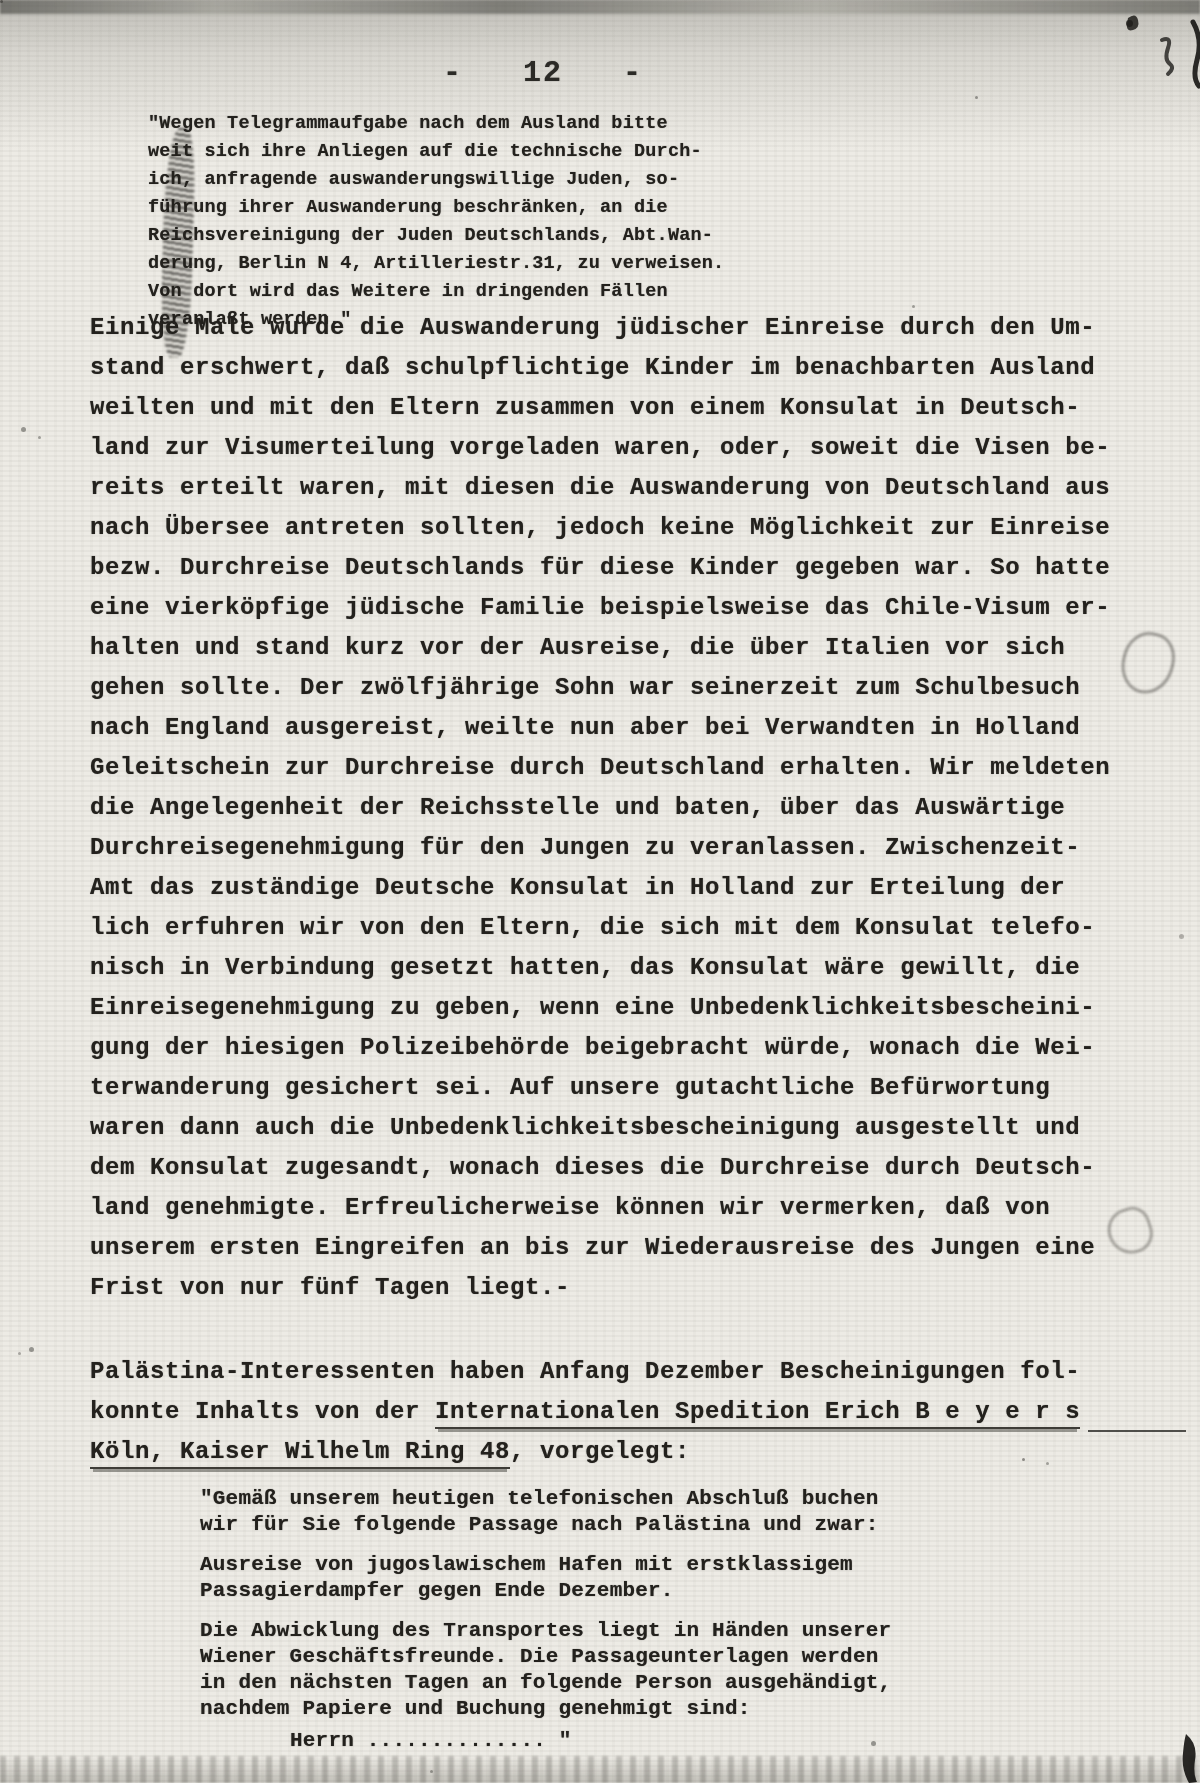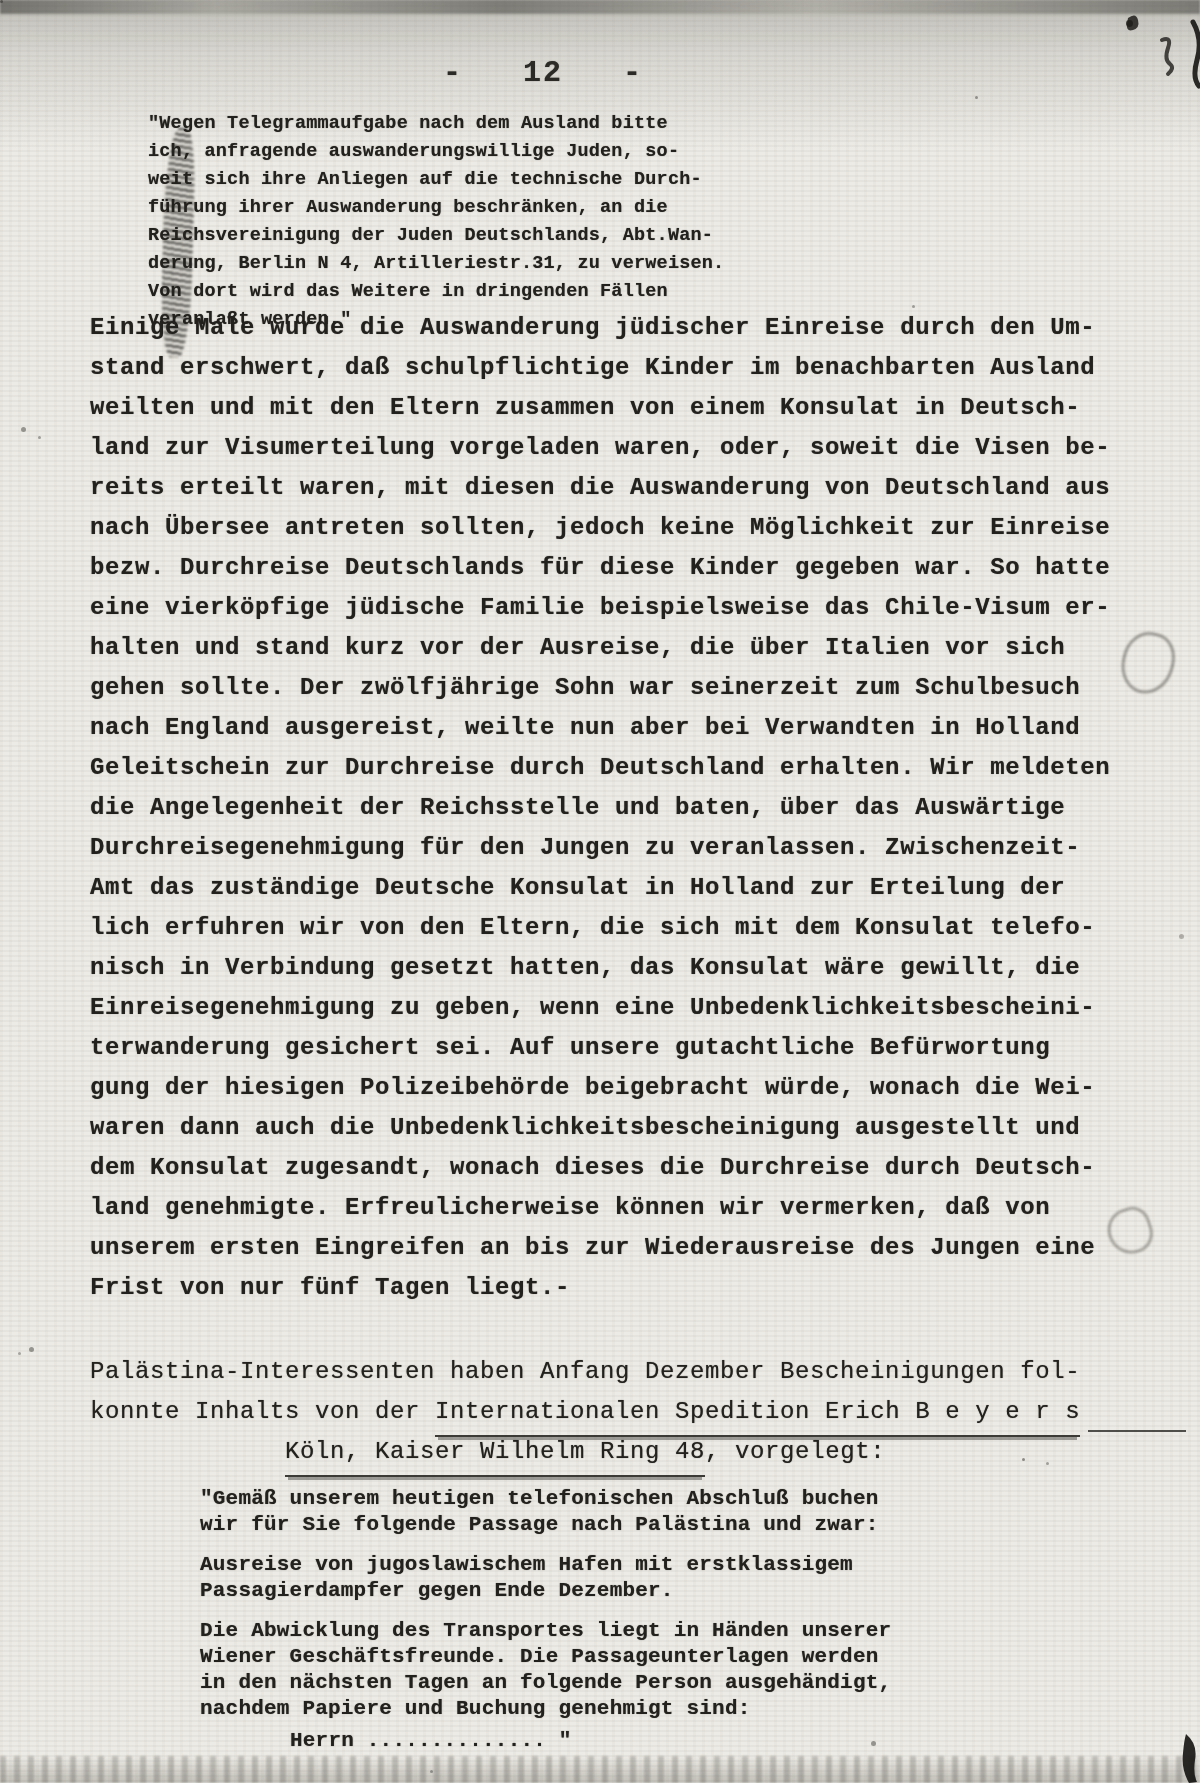--- a/index.html
+++ b/index.html
@@ -77,34 +77,33 @@
   }
   #quote1 {
     left:148px; top:110px; font-size:18.5px; line-height:28px; font-weight:bold;
     letter-spacing:0.2px;
   }
   #para1 {
     left:90px; top:308px; font-size:24px; line-height:40px; font-weight:bold;
     letter-spacing:0.6px;
   }
   #para2 {
-    left:90px; top:1352px; font-size:24px; line-height:40px; font-weight:normal;
+    left:90px; top:1352px; font-size:24px; line-height:40px; font-weight:bold;
     letter-spacing:0.6px;
-    text-align:center;
   }
   #quote2 {
     left:200px; top:1486px; font-size:21px; line-height:26px; font-weight:bold;
     letter-spacing:0.2px;
   }
   #quote2 .qpara { margin-bottom:14px; }
   #quote2 .sig { margin-top:6px; padding-left:90px; }
   .u {
     border-bottom:2.5px solid rgba(30,29,25,0.85);
     box-shadow:0 6px 0 -3px rgba(30,29,25,0.40);
-    padding-bottom:10px;
+    padding-bottom:2px;
   }
   .underline-ext {
     position:absolute; left:1088px; top:1430px; width:98px; height:0;
     border-bottom:2.5px solid rgba(30,29,25,0.75);
     box-shadow:0 6px 0 -3px rgba(30,29,25,0.35);
   }
 </style>
 </head>
 <body>
 
@@ -124,22 +123,22 @@
   </svg>
 
   <svg class="ink-svg" style="left:1176px; top:1732px;" width="24" height="51" viewBox="0 0 24 51">
     <path d="M10 2 q12 10 9 26 q-2 14 2 22 l-8 1 q-8 -14 -6 -30 q1 -12 3 -19 z" fill="rgba(20,19,17,0.9)"></path>
   </svg>
 
   <div id="page-number" class="txt">- 12 -</div>
 
   <div id="quote1" class="txt">
       <div>"Wegen Telegrammaufgabe nach dem Ausland bitte</div>
+      <div>weit sich ihre Anliegen auf die technische Durch-</div>
       <div>ich, anfragende auswanderungswillige Juden, so-</div>
-      <div>weit sich ihre Anliegen auf die technische Durch-</div>
       <div>führung ihrer Auswanderung beschränken, an die</div>
       <div>Reichsvereinigung der Juden Deutschlands, Abt.Wan-</div>
       <div>derung, Berlin N 4, Artilleriestr.31, zu verweisen.</div>
       <div>Von dort wird das Weitere in dringenden Fällen</div>
       <div>veranlaßt werden."</div>
     </div>
 
   <div id="para1" class="txt">
       <div>Einige Male wurde die Auswanderung jüdischer Einreise durch den Um-</div>
       <div>stand erschwert, daß schulpflichtige Kinder im benachbarten Ausland</div>
@@ -152,22 +151,22 @@
       <div>halten und stand kurz vor der Ausreise, die über Italien vor sich</div>
       <div>gehen sollte. Der zwölfjährige Sohn war seinerzeit zum Schulbesuch</div>
       <div>nach England ausgereist, weilte nun aber bei Verwandten in Holland</div>
       <div>Geleitschein zur Durchreise durch Deutschland erhalten. Wir meldeten</div>
       <div>die Angelegenheit der Reichsstelle und baten, über das Auswärtige</div>
       <div>Durchreisegenehmigung für den Jungen zu veranlassen. Zwischenzeit-</div>
       <div>Amt das zuständige Deutsche Konsulat in Holland zur Erteilung der</div>
       <div>lich erfuhren wir von den Eltern, die sich mit dem Konsulat telefo-</div>
       <div>nisch in Verbindung gesetzt hatten, das Konsulat wäre gewillt, die</div>
       <div>Einreisegenehmigung zu geben, wenn eine Unbedenklichkeitsbescheini-</div>
+      <div>gung der hiesigen Polizeibehörde beigebracht würde, wonach die Wei-</div>
       <div>terwanderung gesichert sei. Auf unsere gutachtliche Befürwortung</div>
-      <div>gung der hiesigen Polizeibehörde beigebracht würde, wonach die Wei-</div>
       <div>waren dann auch die Unbedenklichkeitsbescheinigung ausgestellt und</div>
       <div>dem Konsulat zugesandt, wonach dieses die Durchreise durch Deutsch-</div>
       <div>land genehmigte. Erfreulicherweise können wir vermerken, daß von</div>
       <div>unserem ersten Eingreifen an bis zur Wiederausreise des Jungen eine</div>
       <div>Frist von nur fünf Tagen liegt.-</div>
     </div>
 
   <div id="para2" class="txt">
     <div>Palästina-Interessenten haben Anfang Dezember Bescheinigungen fol-</div>
     <div><span>konnte Inhalts von der </span><span class="u">Internationalen Spedition Erich B e y e r s</span></div>

